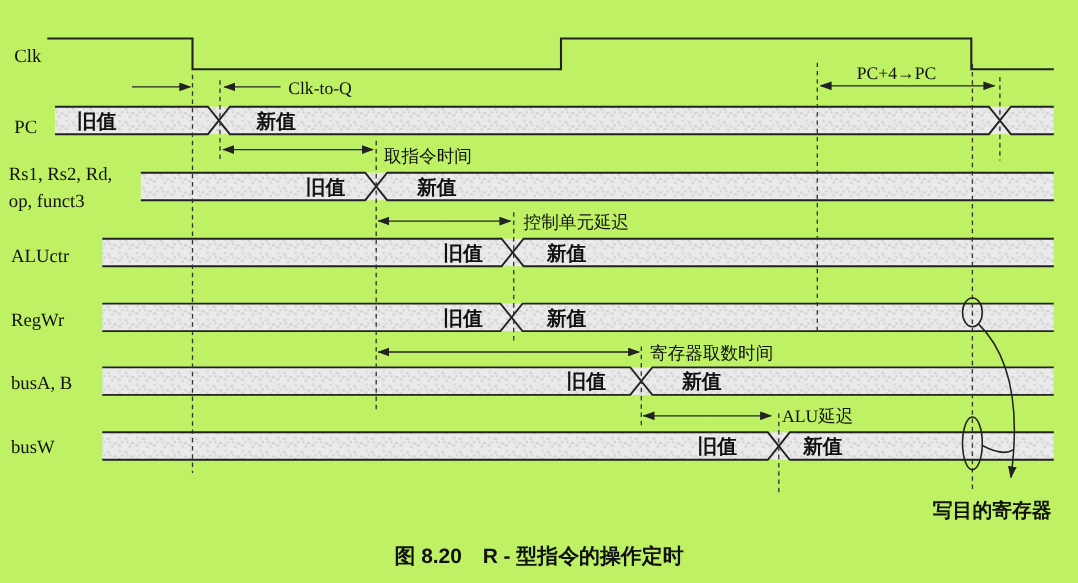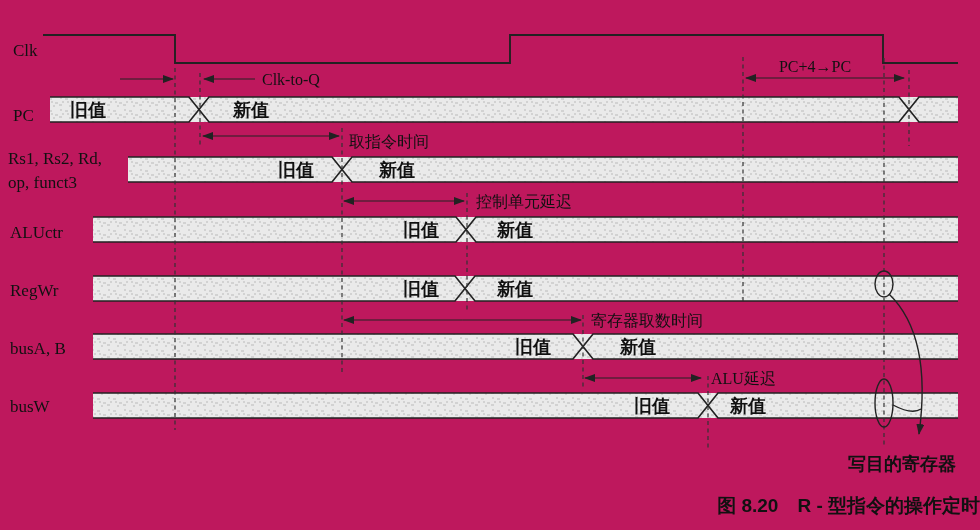--- a/index.html
+++ b/index.html
@@ -1,19 +1,19 @@
 <!DOCTYPE html>
 <html><head>
 <meta charset="utf-8">
 <style>
   html,body{margin:0;padding:0;background:#fbfbfa;}
-  #page{position:relative;width:980px;height:530px;background:#be185d;overflow:hidden;
+  #page{position:relative;width:980px;height:530px;background:#bef264;overflow:hidden;
         font-family:"Liberation Serif","DejaVu Serif",serif;}
   #timing-svg{position:absolute;left:0;top:0;}
-  .caption{position:absolute;left:0;top:493px;width:980px;text-align:right;
+  .caption{position:absolute;left:0;top:493px;width:980px;text-align:center;
            font-family:"Liberation Sans","DejaVu Sans",sans-serif;
            font-weight:700;font-size:19px;color:#111;white-space:pre;}
   svg text{fill:#111;}
   .sig-label{font-size:17px;}
   .val-label{font-size:18px;font-weight:600;}
   .ann-label{font-size:16px;}
 </style>
 </head>
 <body>
 

